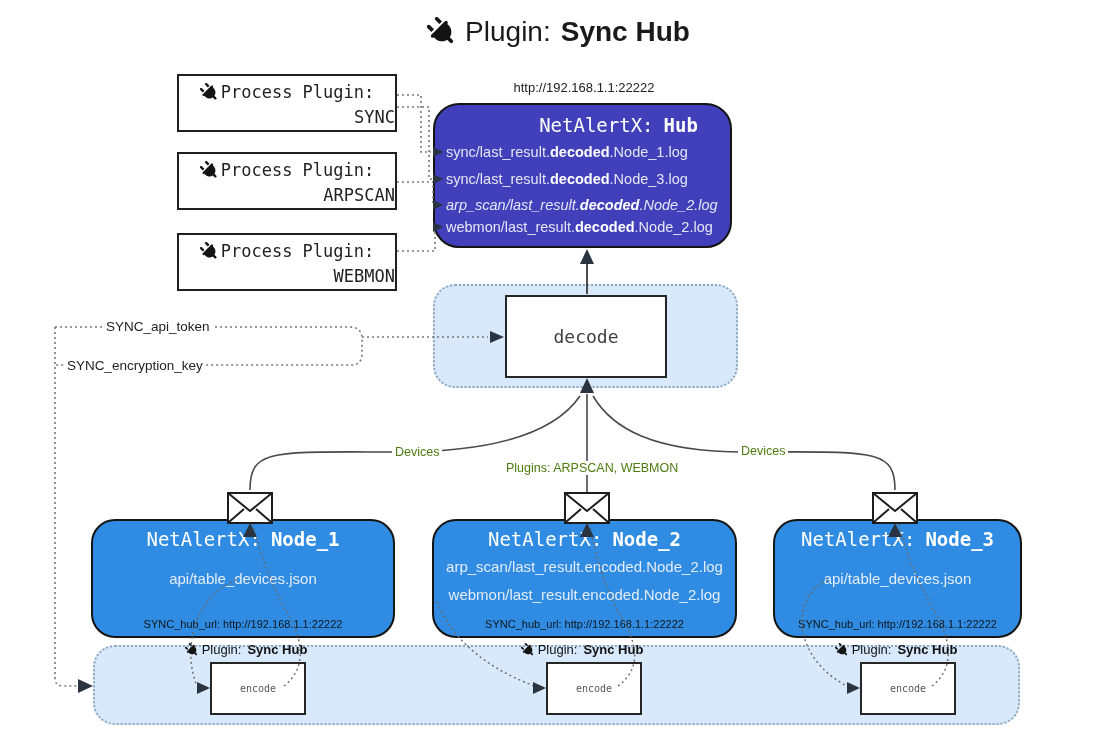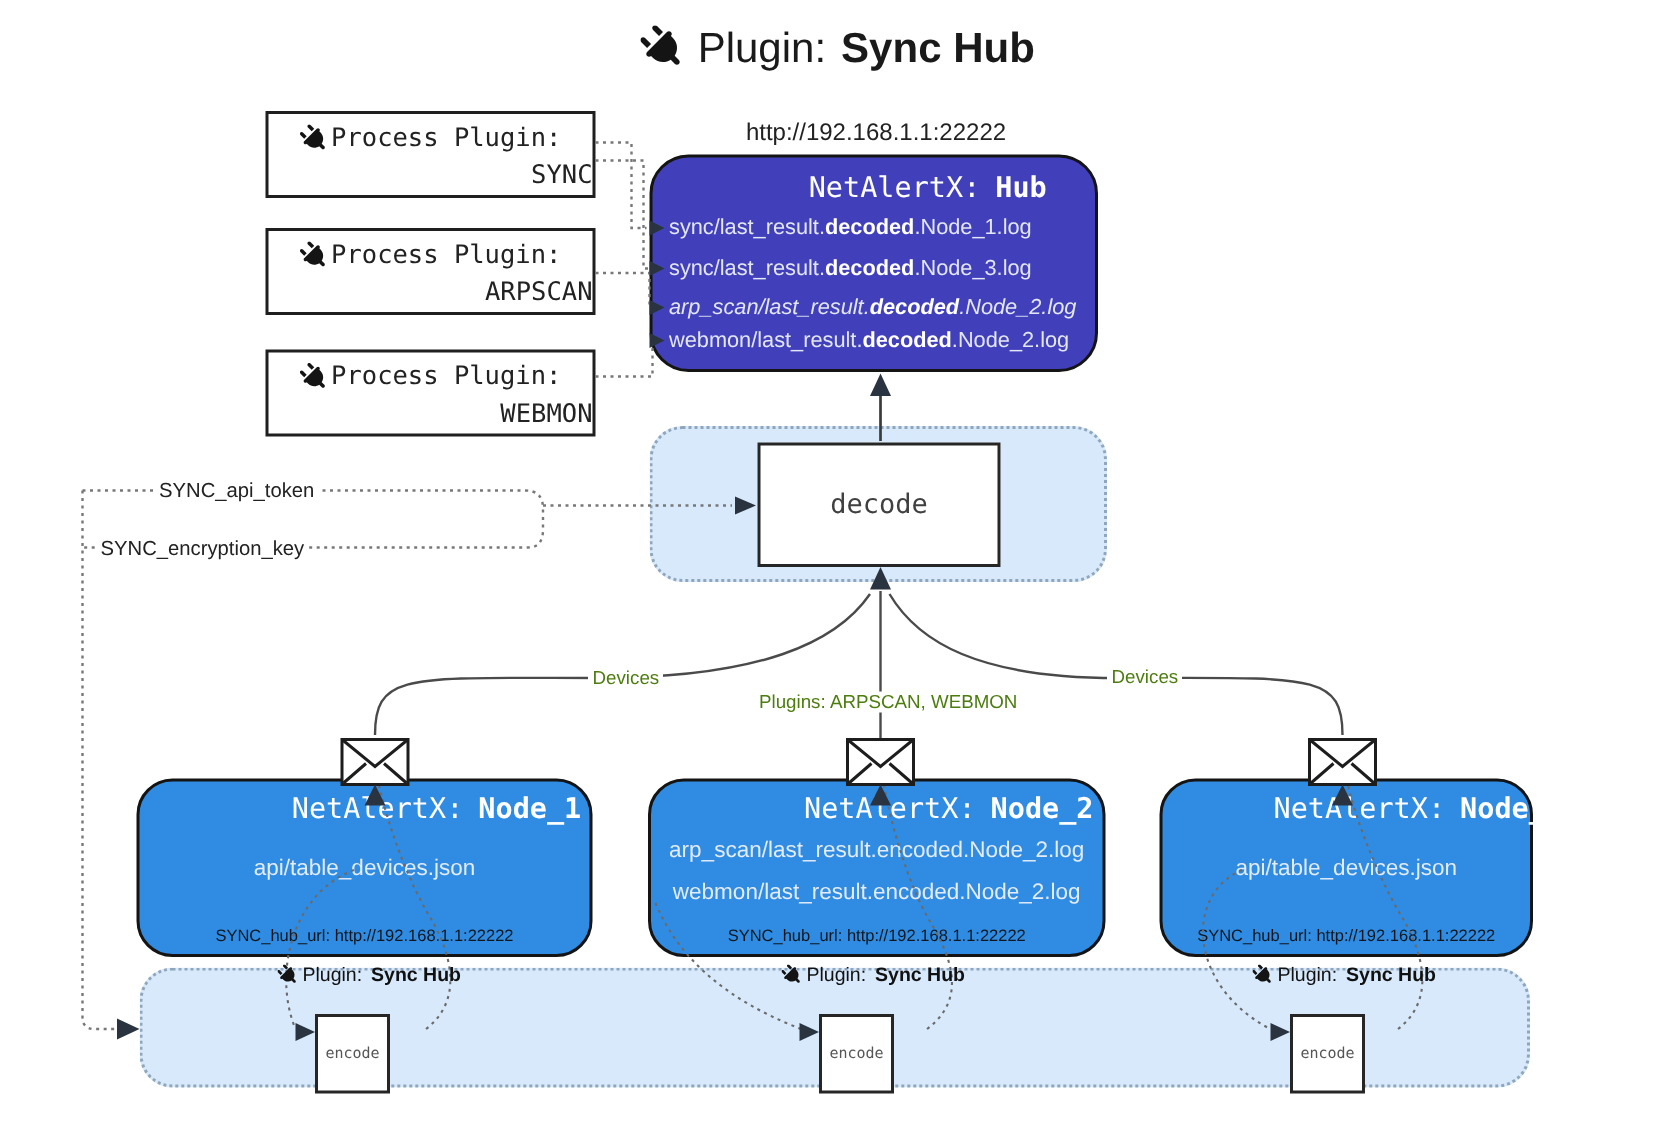--- a/index.html
+++ b/index.html
@@ -17,21 +17,21 @@
   .plug{display:inline-block;fill:#141414;}
   
   .pbox{
     position:absolute;left:177px;width:220px;height:58px;background:#fff;
     border:2px solid #1f1f1f;box-sizing:border-box;
     font-family:"DejaVu Sans Mono",monospace;font-size:17px;color:#222;
   }
   .pbox .pline1{position:absolute;top:6px;left:0;width:100%;display:flex;align-items:center;justify-content:center;gap:2px;}
   .pbox .pline2{position:absolute;top:31px;left:0;width:100%;text-align:right;}
   
-  .hub-url{position:absolute;left:484px;top:80px;width:200px;text-align:center;font-size:16px;color:#222;}
+  .hub-url{position:absolute;left:484px;top:80px;width:200px;text-align:center;font-size:13px;color:#222;}
   .hub{
     position:absolute;left:433px;top:103px;width:299px;height:145px;
     background:#4140ba;border:2px solid #141414;border-radius:26px;box-sizing:border-box;
   }
   .hub-title{
     position:absolute;top:9px;left:0;width:100%;text-align:center;color:#ffffff;
     font-family:"DejaVu Sans Mono",monospace;font-size:19px;padding-left:36px;
   }
   .hub-title b{margin-left:10px;}
   .hub-log{
@@ -59,34 +59,34 @@
     position:absolute;background:#ffffff;padding:0 3px;font-size:12.5px;color:#4d7c0f;
     white-space:nowrap;text-align:center;
   }
   
   .node{
     position:absolute;top:519px;height:119px;background:#2f8ce2;
     border:2px solid #141414;border-radius:24px;box-sizing:border-box;
   }
   .node-title{
     position:absolute;top:7px;left:0;width:100%;text-align:center;color:#ffffff;
-    font-family:"DejaVu Sans Mono",monospace;font-size:19px;white-space:nowrap;padding-left:48px;
+    font-family:"DejaVu Sans Mono",monospace;font-size:19px;white-space:nowrap;
   }
   .node-title b{margin-left:10px;}
   .node-file{
     position:absolute;left:0;width:100%;text-align:center;color:#e3ecf8;
     font-size:15px;white-space:nowrap;
   }
   .node-url{
     position:absolute;top:97px;left:0;width:100%;text-align:center;color:#10161c;
     font-size:11px;white-space:nowrap;
   }
   
   .bottom-band{left:93px;top:645px;width:927px;height:80px;}
-  .encode-box{top:676px;width:50px;height:53px;font-size:10px;color:#555;}
+  .encode-box{top:662px;width:96px;height:53px;font-size:10px;color:#555;}
   .enc-label{
     position:absolute;top:642px;width:160px;display:flex;align-items:center;
     justify-content:center;gap:3px;font-size:13px;color:#111;white-space:nowrap;
   }
   .enc-label b{margin-left:3px;}
   
   .overlay{position:absolute;left:0;top:0;width:1117px;height:754px;pointer-events:none;}
   .z-top{z-index:5;}
 </style>
 </head>

